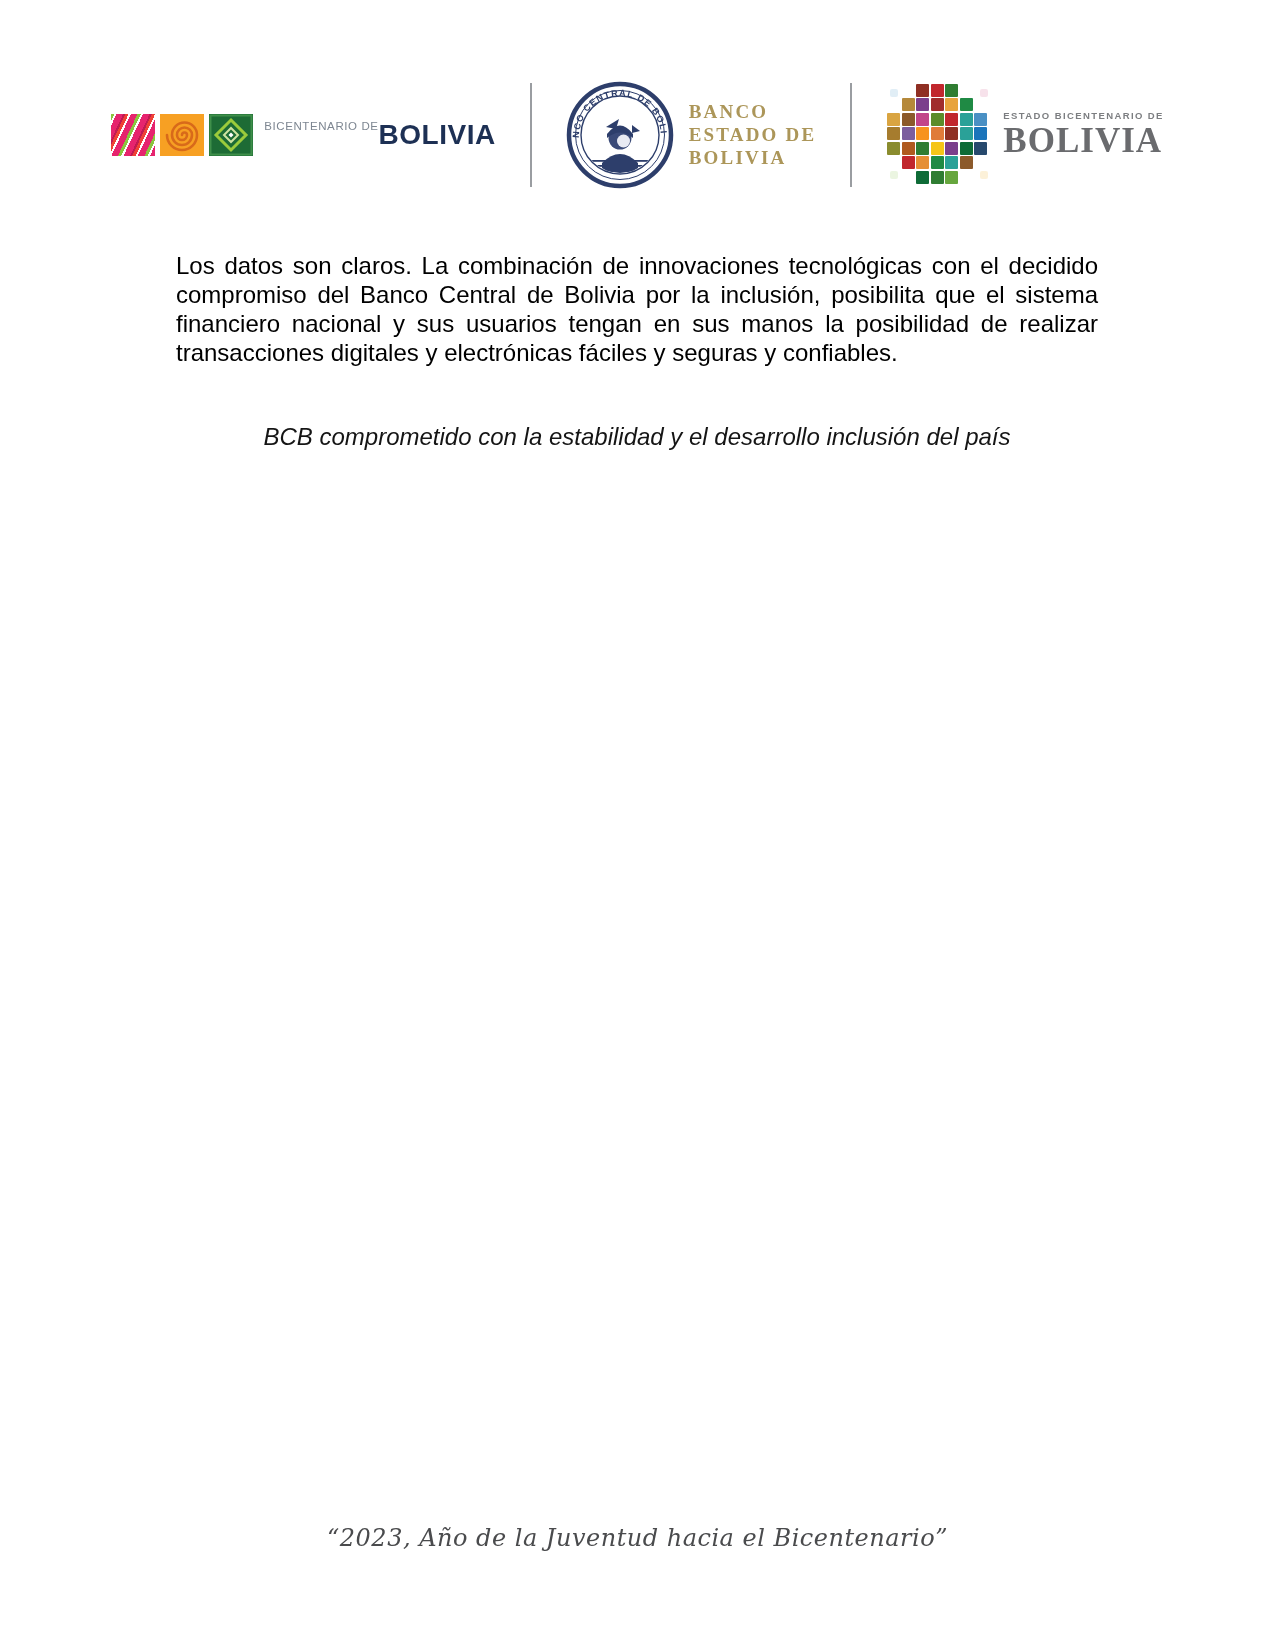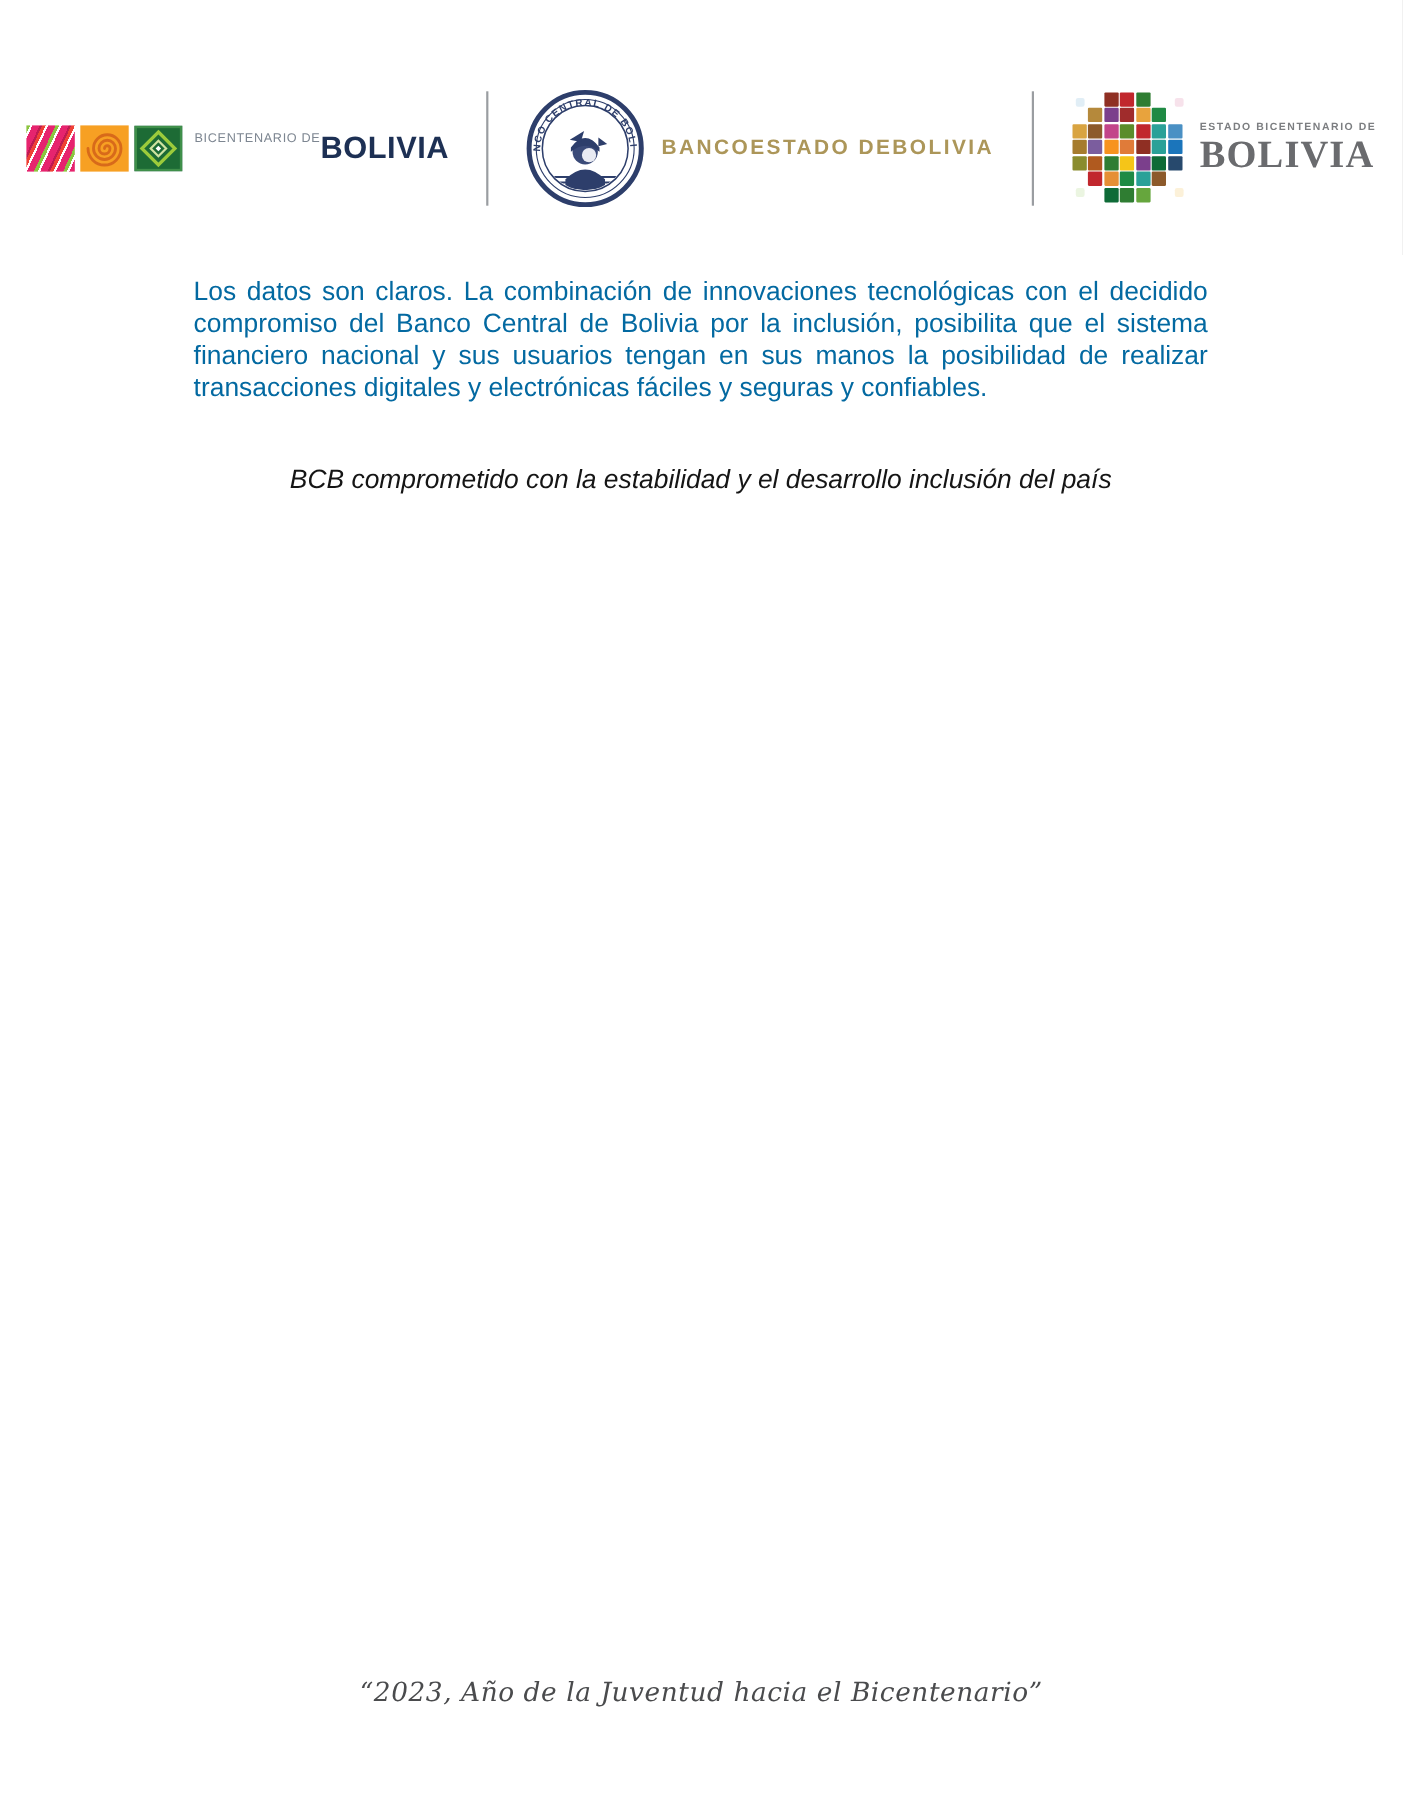--- a/index.html
+++ b/index.html
@@ -34,21 +34,21 @@
         #e6246e 18px 24px);
   }
   .sq2{background:#f7a023;position:relative;}
   .sq3{position:relative;}
   .bic-text{margin-left:11px;display:flex;flex-direction:row;line-height:1;}
   .bic-top{font-size:11.5px;letter-spacing:.6px;color:#7d8691;font-weight:500;margin-bottom:2px;white-space:nowrap;}
   .bic-bottom{font-size:28px;font-weight:800;color:#1d3054;letter-spacing:.5px;}
 
   
   .logo-bcb{display:flex;align-items:center;}
-  .bcb-text{margin-left:15px;display:flex;flex-direction:row;}
+  .bcb-text{margin-left:15px;display:flex;flex-direction:column;font-family:Liberation Serif, serif;}
   .bcb-line{
     font-size:19px;font-weight:600;color:#ac9659;
     letter-spacing:2.2px;line-height:23px;white-space:nowrap;
   }
 
   
   .logo-estado{display:flex;align-items:center;}
   .chakana{position:relative;width:104px;height:104px;flex:0 0 auto;}
   .chakana .grid{
     position:absolute;left:1px;top:1px;
@@ -67,21 +67,21 @@
   .estado-top{font-size:9.5px;letter-spacing:1.4px;color:#7c7e81;font-weight:600;white-space:nowrap;margin-bottom:2px;}
   .estado-bottom{
     font-family:"Liberation Serif",serif;
     font-size:35px;font-weight:700;color:#6a6b6e;letter-spacing:1px;
   }
 
   
   .paragraph{
     position:absolute;top:251px;left:176px;width:922px;
     margin:0;text-align:justify;
-    font-size:24px;line-height:29px;color:#0369a1;
+    font-size:24px;line-height:29px;color:#000000;
   }
   .tagline{
     position:absolute;top:423px;left:176px;width:922px;
     margin:0;text-align:center;
     font-size:24px;font-style:italic;color:#151515;
   }
 
   
   .slogan{
     position:absolute;top:1524px;left:0;width:100%;

